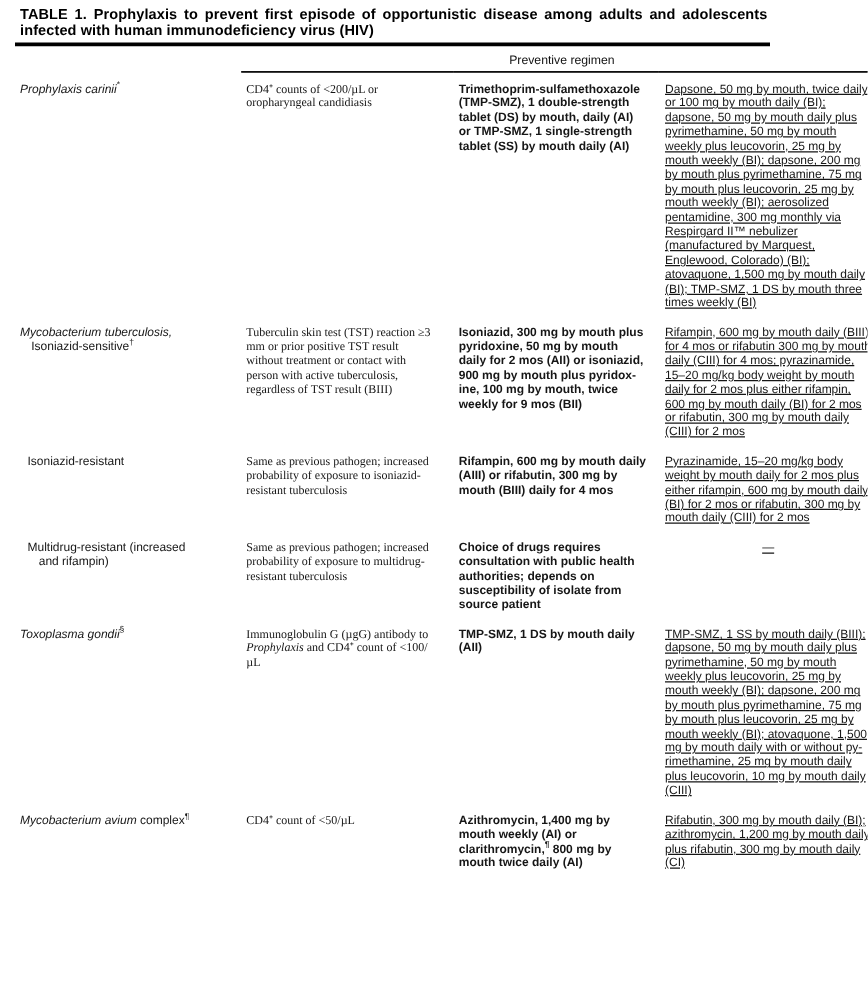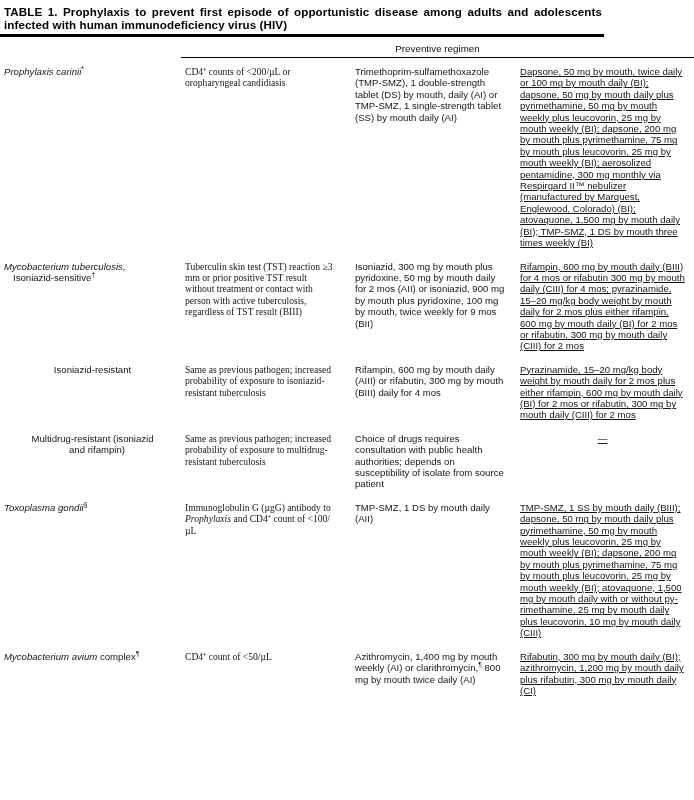--- a/index.html
+++ b/index.html
@@ -2,21 +2,21 @@
 <html><head>
 <meta charset="utf-8">
 <style>
   * { margin:0; padding:0; box-sizing:border-box; }
   html,body { width:694px; }
   body {
     height:800px; overflow:hidden; background:#ffffff; color:#141414;
     font-family:"Liberation Sans","DejaVu Sans",sans-serif;
     -webkit-font-smoothing:antialiased;
   }
-  .page { width:604px; }
+  .page { width:604px;margin-left:12px; }
   .title {
     font-weight:bold; font-size:11.6px; line-height:13px; letter-spacing:0.1px;
     color:#000; text-align:justify;
     padding:5px 2px 3px 4px;
     border-bottom:3px solid #000;
   }
   table { border-collapse:collapse; table-layout:fixed; width:694px; margin-top:4px; }
   col.c1{width:181px} col.c2{width:170px} col.c3{width:164px} col.c4{width:179px}
   .spanner {
     text-align:center; font-size:9.8px; padding:2px 0 3px;
@@ -31,23 +31,23 @@
   td.section {
     font-weight:bold; font-size:9.8px; color:#000;
     padding:4px 0 2px 4px; border-bottom:1px solid #8f8f8f;
   }
   tbody td {
     vertical-align:top; font-size:9.6px; line-height:11.4px;
     padding-top:8px; padding-bottom:4px; color:#161616;
     hyphens:manual; -webkit-hyphens:manual;
   }
   td.p   { padding-left:13px; text-indent:-9px; padding-right:6px; }
-  td.p.sub { padding-left:19px;text-align:center; }
+  td.p.sub { padding-left:19px; }
   td.ind { padding-left:4px;  padding-right:14px;font-family:Liberation Serif, serif; }
-  td.fc  { padding-left:4px;  padding-right:9px; }
+  td.fc  { padding-left:4px;  padding-right:9px;font-weight:bold; }
   td.alt { padding-left:5px;  padding-right:9px;text-decoration:underline; }
   td.dash { text-align:center; }
   .it { font-style:italic; }
   sup { font-size:6.8px; line-height:0; vertical-align:super; letter-spacing:0; }
 </style>
 </head>
 <body>
 
 <div class="page">
   <div class="title">TABLE 1. Prophylaxis to prevent first episode of opportunistic disease among adults and adolescents infected with human immunodeficiency virus (HIV)</div>
@@ -78,21 +78,21 @@
           <td class="fc"><span>Isoniazid, 300 mg by mouth plus pyridoxine, 50 mg by mouth daily for 2 mos (AII) or isoniazid, 900 mg by mouth plus pyridox­ine, 100 mg by mouth, twice weekly for 9 mos (BII)</span></td>
           <td class="alt"><span>Rifampin, 600 mg by mouth daily (BIII) for 4 mos or rifabutin 300 mg by mouth daily (CIII) for 4 mos; pyrazinamide, 15–20 mg/kg body weight by mouth daily for 2 mos plus either rifampin, 600 mg by mouth daily (BI) for 2 mos or rifabutin, 300 mg by mouth daily (CIII) for 2 mos</span></td>
         </tr>
         <tr>
           <td class="p sub"><span>Isoniazid-resistant</span></td>
           <td class="ind"><span>Same as previous pathogen; increased probability of exposure to isoniazid-resistant tuberculosis</span></td>
           <td class="fc"><span>Rifampin, 600 mg by mouth daily (AIII) or rifabutin, 300 mg by mouth (BIII) daily for 4 mos</span></td>
           <td class="alt"><span>Pyrazinamide, 15–20 mg/kg body weight by mouth daily for 2 mos plus either rifampin, 600 mg by mouth daily (BI) for 2 mos or rifabutin, 300 mg by mouth daily (CIII) for 2 mos</span></td>
         </tr>
         <tr>
-          <td class="p sub"><span>Multidrug-resistant (isoniazid</span><br><span>and rifampin)</span></td>
+          <td class="p sub"><span>Multidrug-resistant (increased</span><br><span>and rifampin)</span></td>
           <td class="ind"><span>Same as previous pathogen; increased probability of exposure to multidrug-resistant tuberculosis</span></td>
           <td class="fc"><span>Choice of drugs requires consultation with public health authorities; depends on susceptibility of isolate from source patient</span></td>
           <td class="alt dash"><span>—</span></td>
         </tr>
         <tr>
           <td class="p"><span class="it">Toxoplasma gondii</span><sup>§</sup></td>
           <td class="ind"><span>Immunoglobulin G (µgG) antibody to </span><span class="it">Prophylaxis</span><span> and CD4⁺ count of &lt;100/µL</span></td>
           <td class="fc"><span>TMP-SMZ, 1 DS by mouth daily (AII)</span></td>
           <td class="alt"><span>TMP-SMZ, 1 SS by mouth daily (BIII); dapsone, 50 mg by mouth daily plus pyrimethamine, 50 mg by mouth weekly plus leucov­orin, 25 mg by mouth weekly (BI); dapsone, 200 mg by mouth plus pyrimethamine, 75 mg by mouth plus leucovorin, 25 mg by mouth weekly (BI); atovaquone, 1,500 mg by mouth daily with or without py­rimethamine, 25 mg by mouth daily plus leucovorin, 10 mg by mouth daily (CIII)</span></td>
         </tr>

